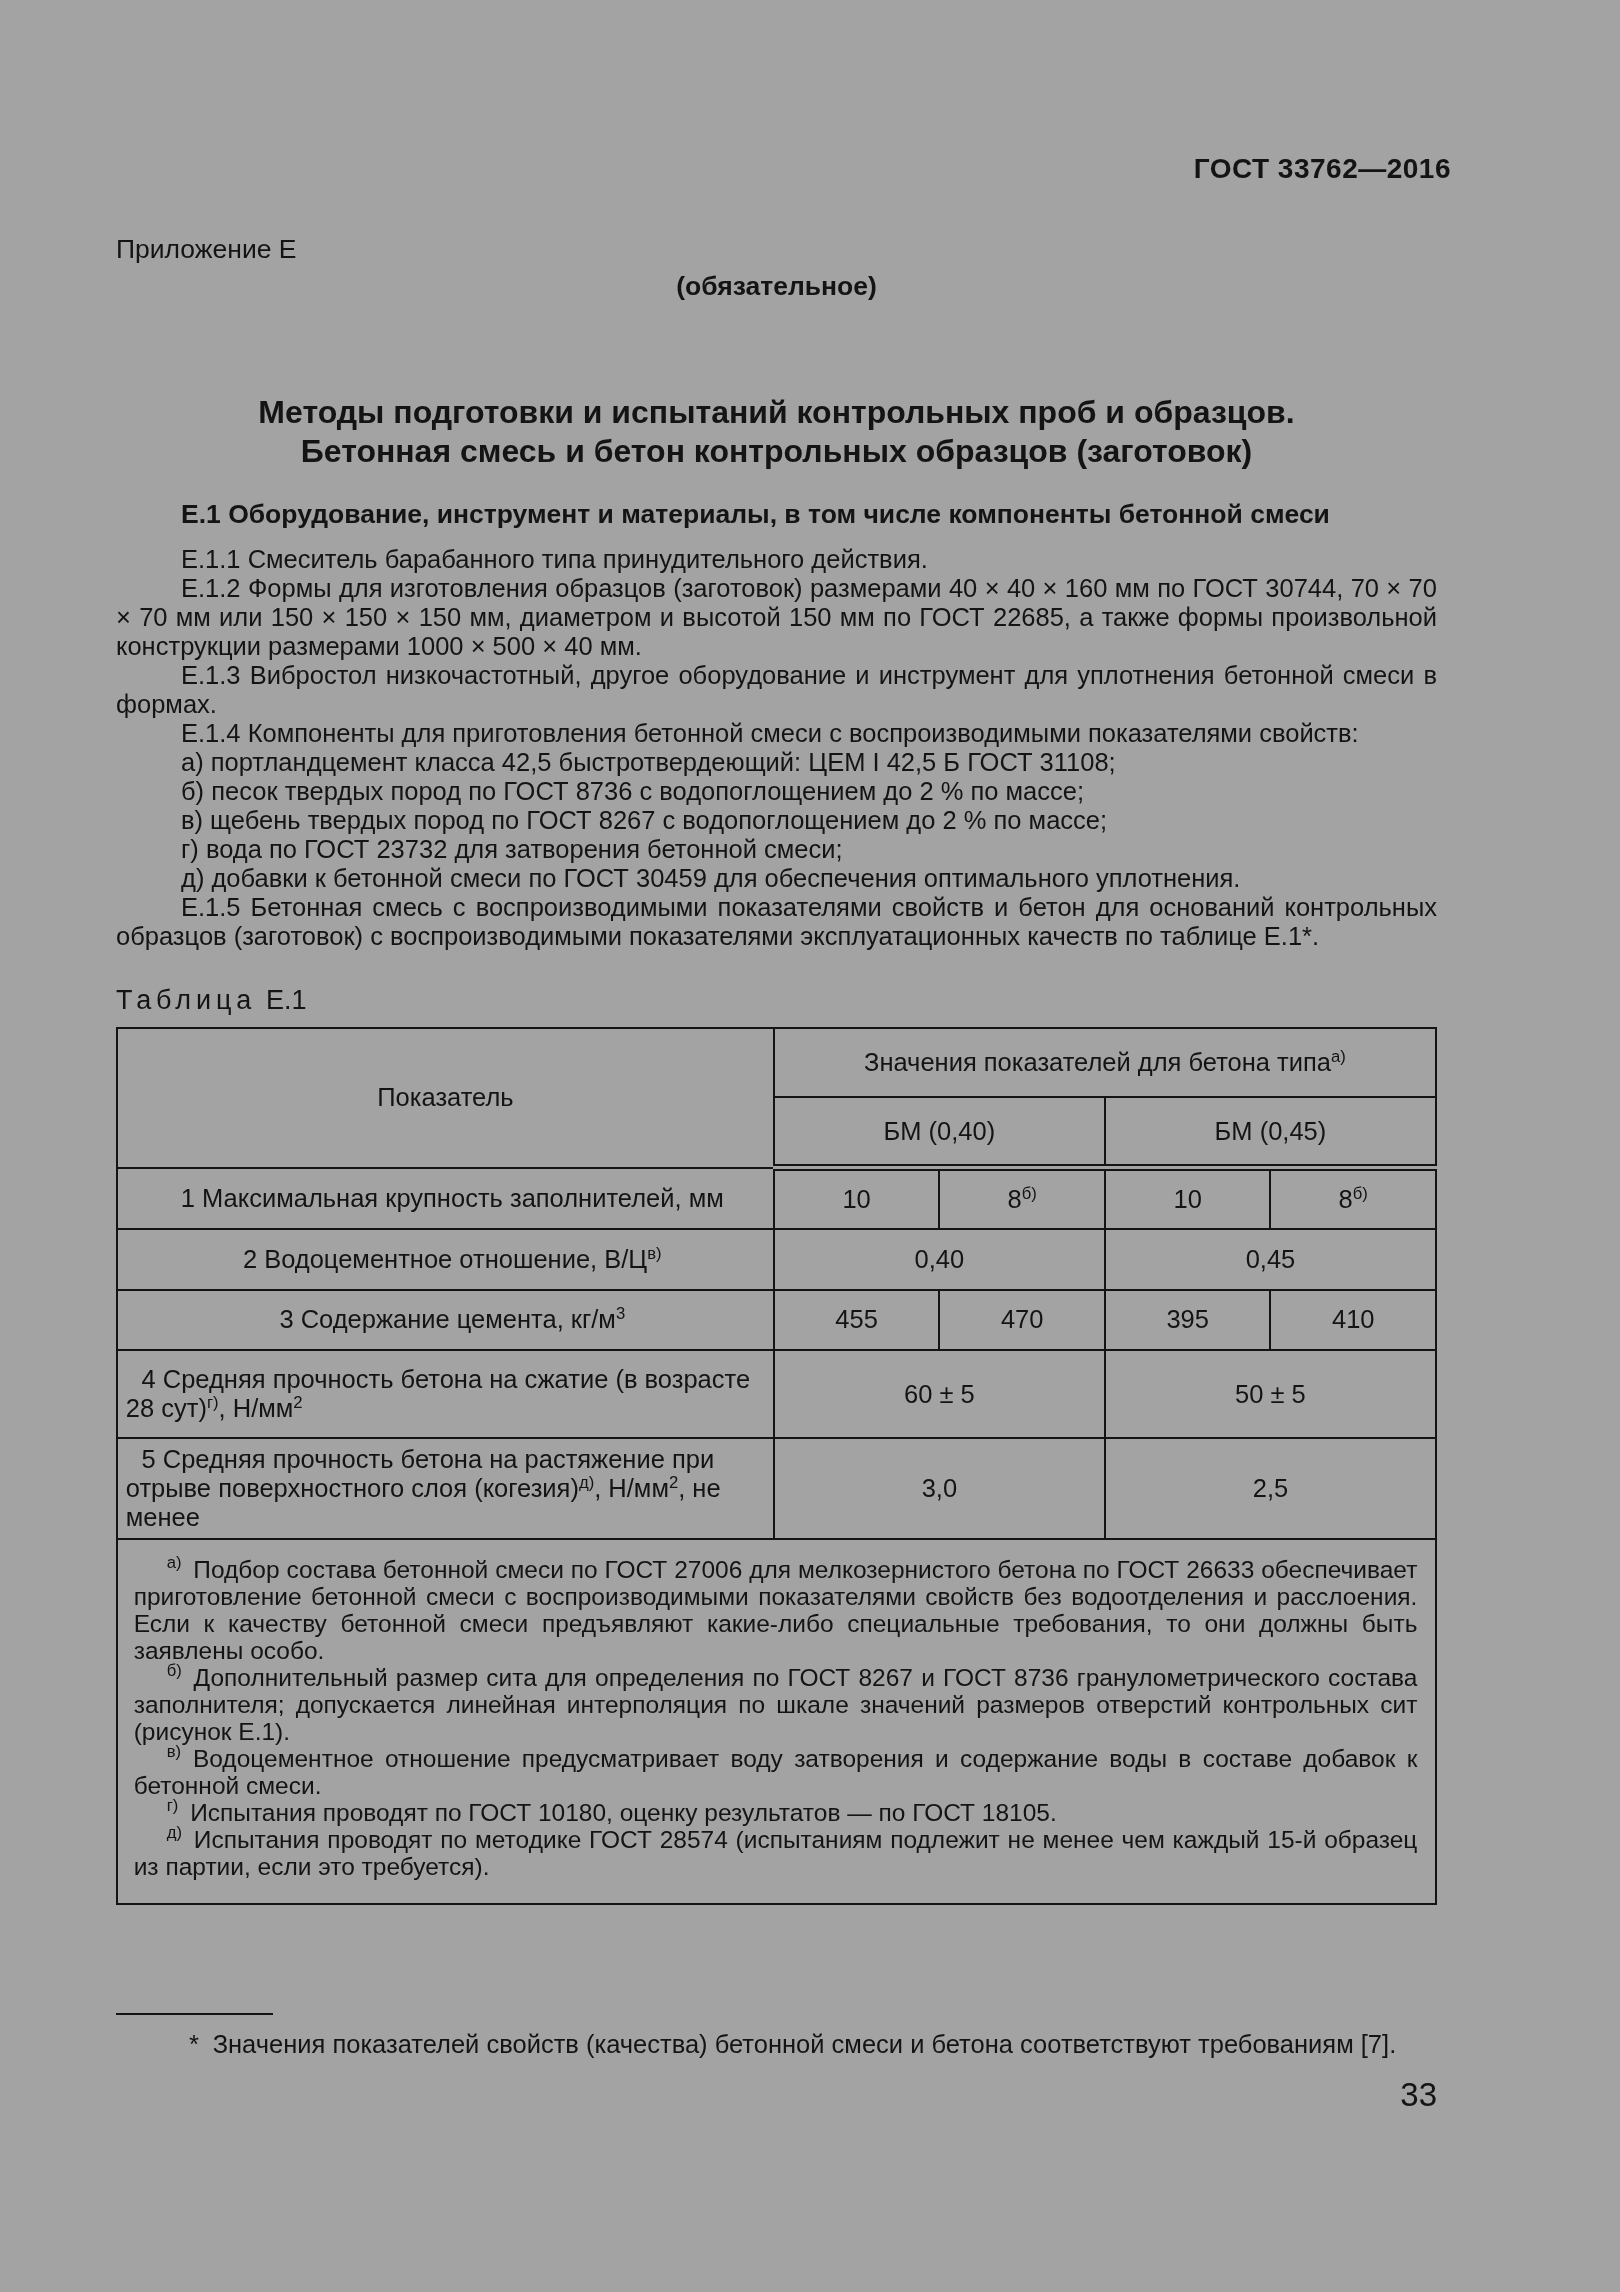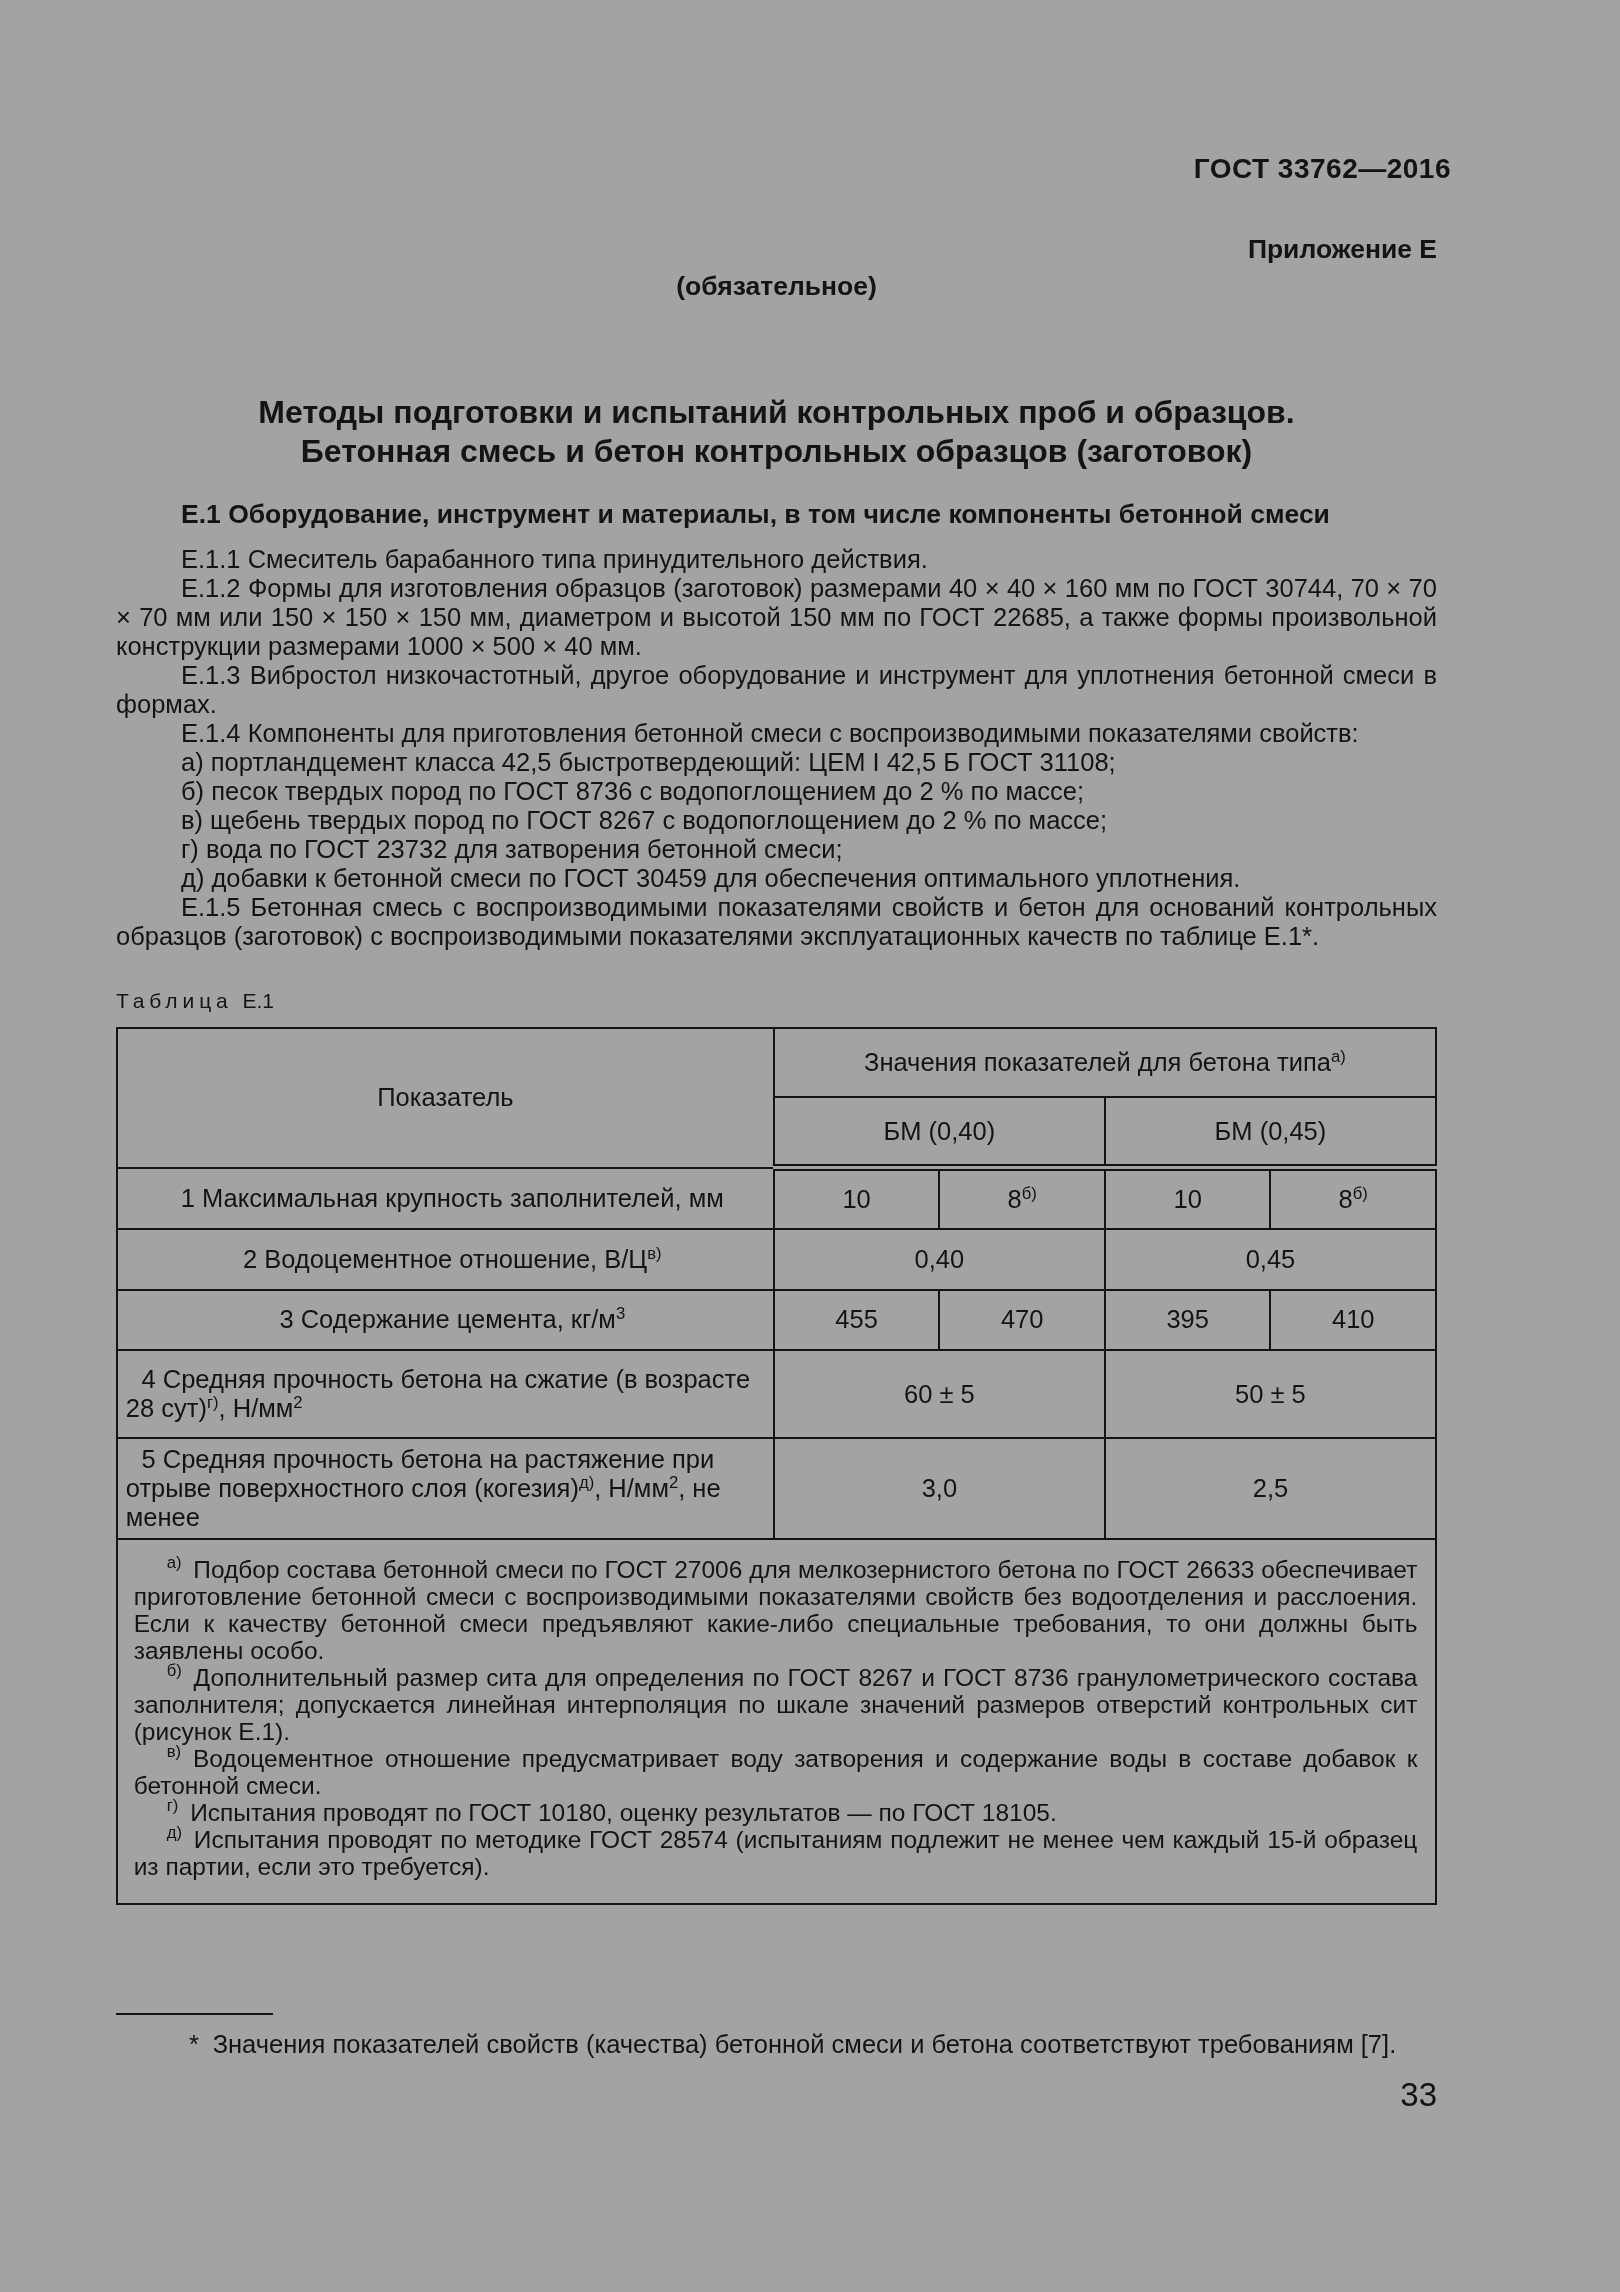--- a/index.html
+++ b/index.html
@@ -6,27 +6,27 @@
   .page{
     position:relative;width:1620px;height:2293px;background:#a3a3a3;
     font-family:"Liberation Sans","DejaVu Sans",sans-serif;color:#141414;
     overflow:hidden;
   }
   .gost-ref{
     position:absolute;top:153px;right:169px;
     font-size:28px;font-weight:bold;letter-spacing:0.5px;
   }
   .content{position:absolute;left:116px;top:0;width:1321px;}
-  .appendix-title{margin-top:231px;text-align:right;font-size:26.5px;font-weight:bold;line-height:37px;}
+  .appendix-title{margin-top:231px;text-align:left;font-size:26.5px;font-weight:normal;line-height:37px;}
   .appendix-subtitle{text-align:center;font-size:26.5px;font-weight:bold;line-height:37px;}
   .doc-title{margin-top:88px;text-align:center;font-size:32px;font-weight:bold;line-height:39px;}
   .section-heading{margin-top:27.4px;font-size:26.5px;font-weight:bold;line-height:33px;padding-left:65px;}
   .para{margin:0;font-size:25.5px;line-height:29px;text-align:justify;text-indent:65px;}
   .para.first{margin-top:13.7px;}
-  .table-caption{margin:35px 0 11.8px 0;font-size:21px;line-height:29px;}
+  .table-caption{margin:35px 0 11.8px 0;font-size:27px;line-height:29px;}
   .cap-label{letter-spacing:4.9px;}
   .cap-num{margin-left:9.8px;}
 
   table.gost{width:100%;border-collapse:collapse;table-layout:fixed;}
   table.gost th,table.gost td{border:2px solid #141414;font-weight:normal;}
   table.gost{border:2.9px solid #141414;}
   table.gost th{font-size:25.5px;text-align:center;vertical-align:middle;line-height:31px;padding:5.9px 7.8px;}
   tr.hdr-top th{height:55px;}
   tr.hdr-sub th{height:55px;border-bottom:7.8px double #141414;}
   th.col-indicator{border-bottom:7.8px double #141414;}

